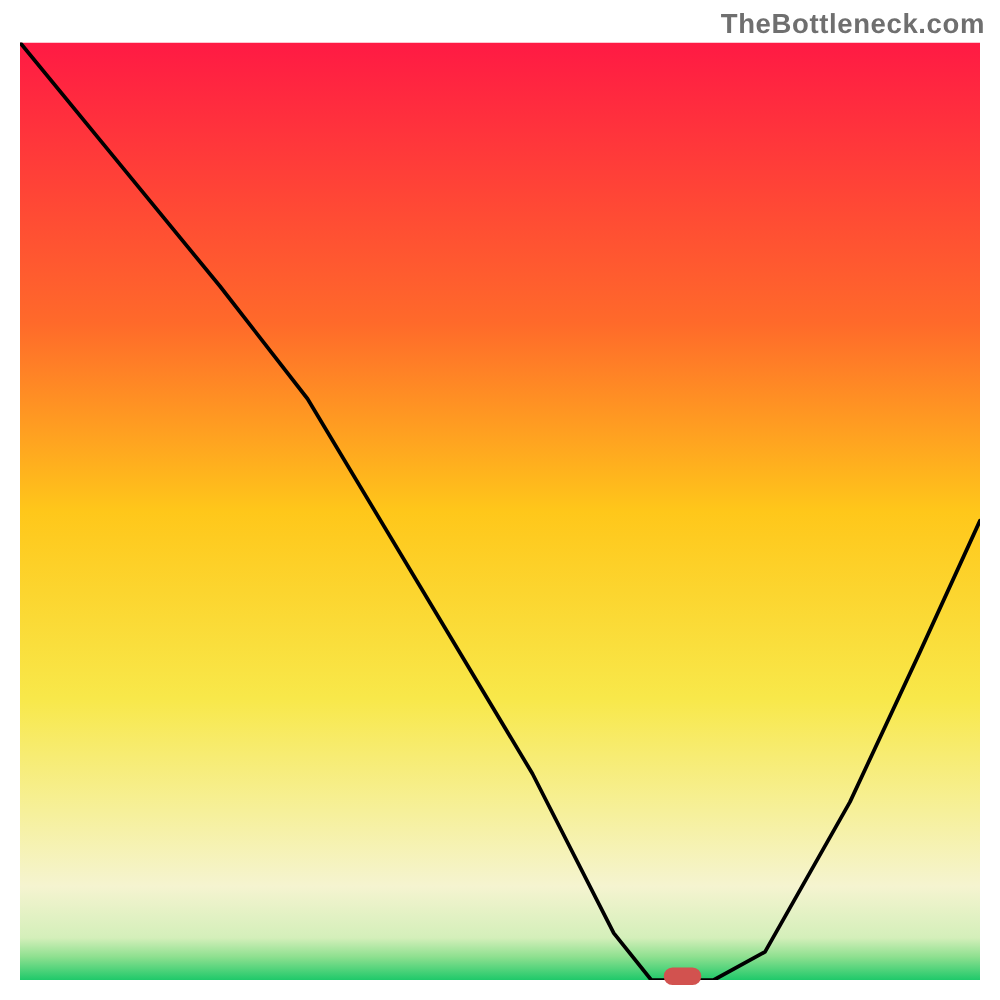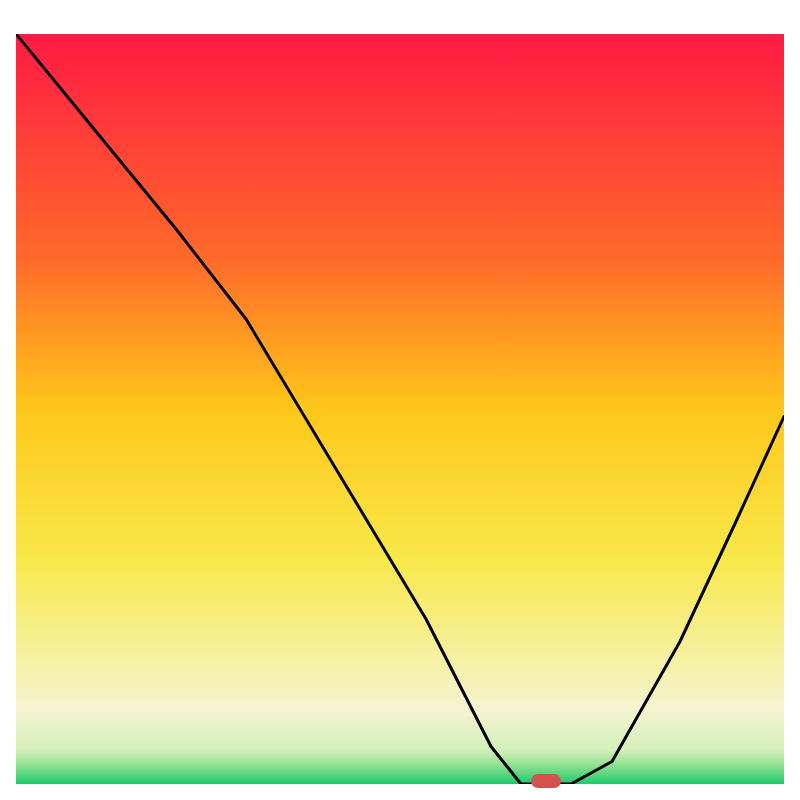--- a/index.html
+++ b/index.html
@@ -47,20 +47,21 @@
     height: 14px;
     background: #d2524f;
     border-radius: 7px;
   }
 </style>
 </head>
 <body>
 
 <div class="container">
 
+  <div class="watermark">TheBottleneck.com</div>
 
   <div class="plot-area">
     <svg class="plot" viewBox="0 0 768 750" preserveAspectRatio="none">
       <defs>
         <linearGradient id="bg-grad" x1="0" y1="0" x2="0" y2="1">
         <stop offset="0%" stop-color="#ff1a44"></stop>
             <stop offset="30%" stop-color="#ff6a2a"></stop>
             <stop offset="50%" stop-color="#ffc71a"></stop>
             <stop offset="70%" stop-color="#f8e84a"></stop>
             <stop offset="82%" stop-color="#f6f09a"></stop>

